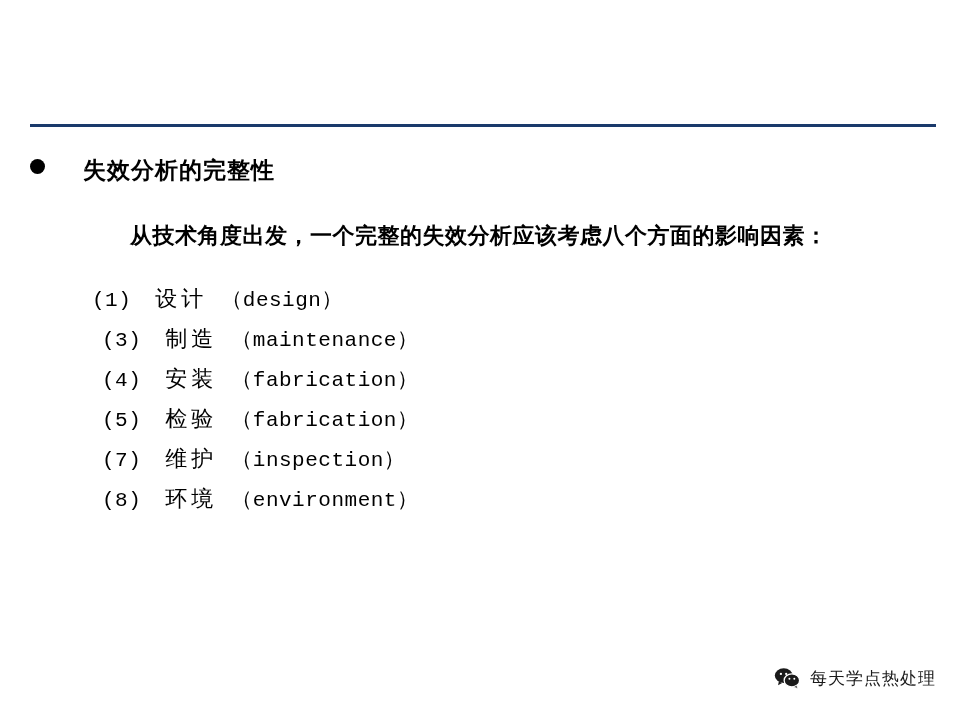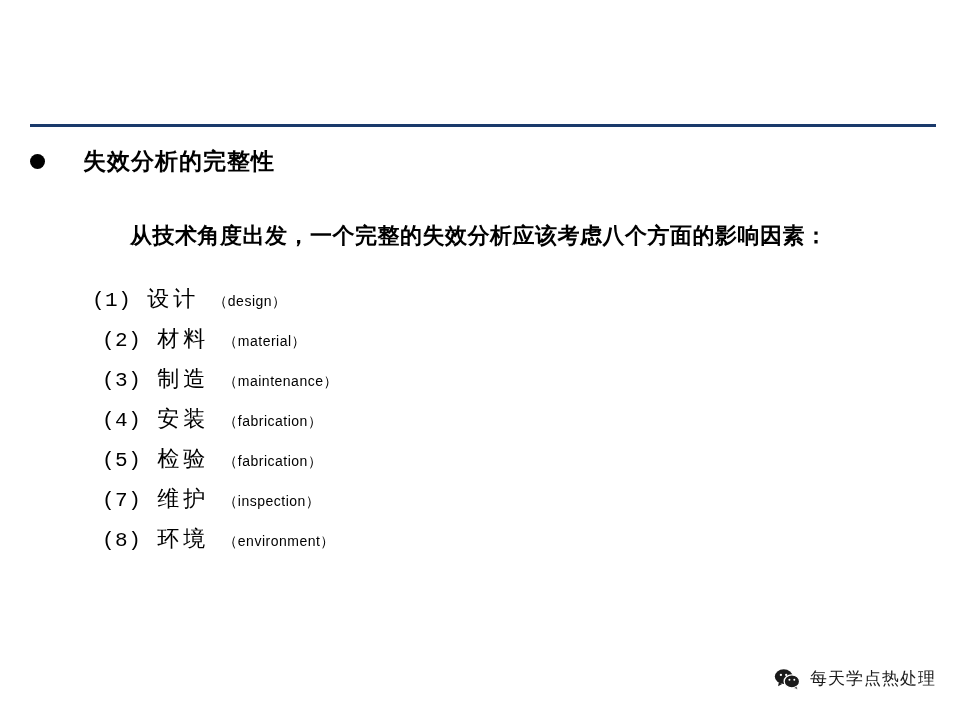--- a/index.html
+++ b/index.html
@@ -44,20 +44,21 @@
     display: inline-block;
     margin-right: 38px;
     flex: 0 0 auto;
   }
   .bullet-title {
     font-family: "Liberation Serif", serif;
     font-size: 23px;
     font-weight: bold;
     letter-spacing: 1px;
     white-space: nowrap;
+    margin-top: 9px;
   }
   .paragraph {
     position: absolute;
     left: 34px;
     top: 218px;
     width: 900px;
     font-size: 22px;
     font-weight: bold;
     line-height: 36px;
     text-indent: 96px;
@@ -75,38 +76,38 @@
     white-space: nowrap;
     letter-spacing: 0.5px;
   }
   .list-item .num {
     font-family: "Liberation Mono", monospace;
     font-size: 21px;
   }
   .list-item .cn {
     font-family: Liberation Sans, sans-serif;
     font-size: 22px;
-    margin-left: 16px;
+    margin-left: 24px;
     letter-spacing: 4px;
   }
   .list-item .en {
-    font-family: Liberation Sans, sans-serif;
-    font-size: 14px;
+    font-family: Liberation Mono, monospace;
+    font-size: 21px;
     margin-left: 14px;
     margin-top: 20px;
   }
   .list-item.indented {
     padding-left: 10px;
   }
   .footer {
     position: absolute;
     right: 24px;
     bottom: 30px;
     display: flex;
-    align-items: center;
+    align-items: flex-start;
   }
   .wechat-icon {
     width: 26px;
     height: 22px;
     margin-right: 10px;
     flex: 0 0 auto;
   }
   .footer-text {
     font-family: "Liberation Sans", sans-serif;
     font-size: 17px;
@@ -127,23 +128,20 @@
   </div>
 
   <div class="paragraph">从技术角度出发，一个完整的失效分析应该考虑八个方面的影响因素：</div>
 
   <div class="list">
 
     <div class="list-item">
       <span class="num">(1)</span><span class="cn">设计</span><span class="en">（design）</span>
     </div>
 
-    <div class="list-item indented">
-      <span class="num">(2)</span><span class="cn">材料</span><span class="en">（material）</span>
-    </div>
 
     <div class="list-item indented">
       <span class="num">(3)</span><span class="cn">制造</span><span class="en">（maintenance）</span>
     </div>
 
     <div class="list-item indented">
       <span class="num">(4)</span><span class="cn">安装</span><span class="en">（fabrication）</span>
     </div>
 
     <div class="list-item indented">

